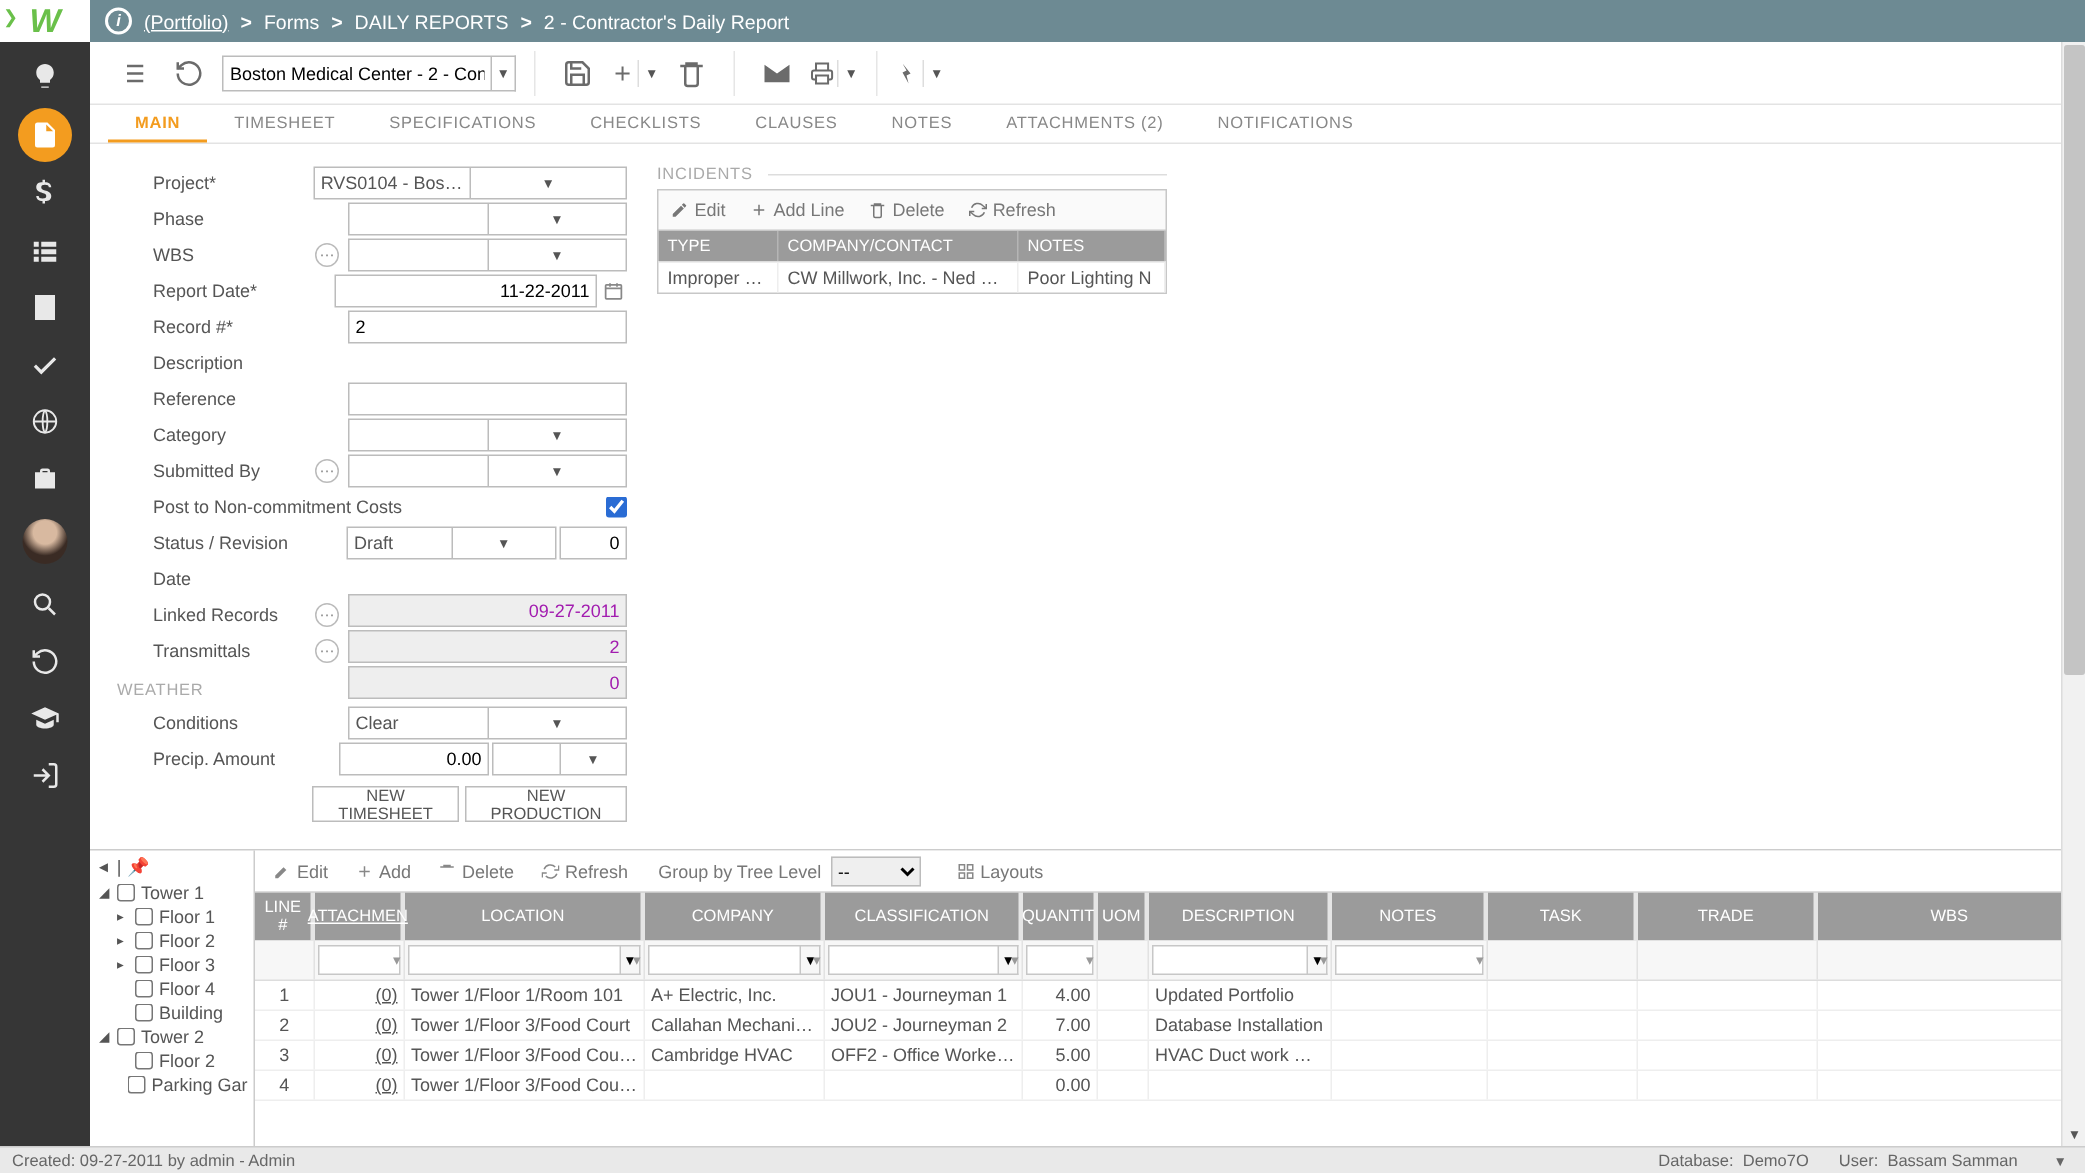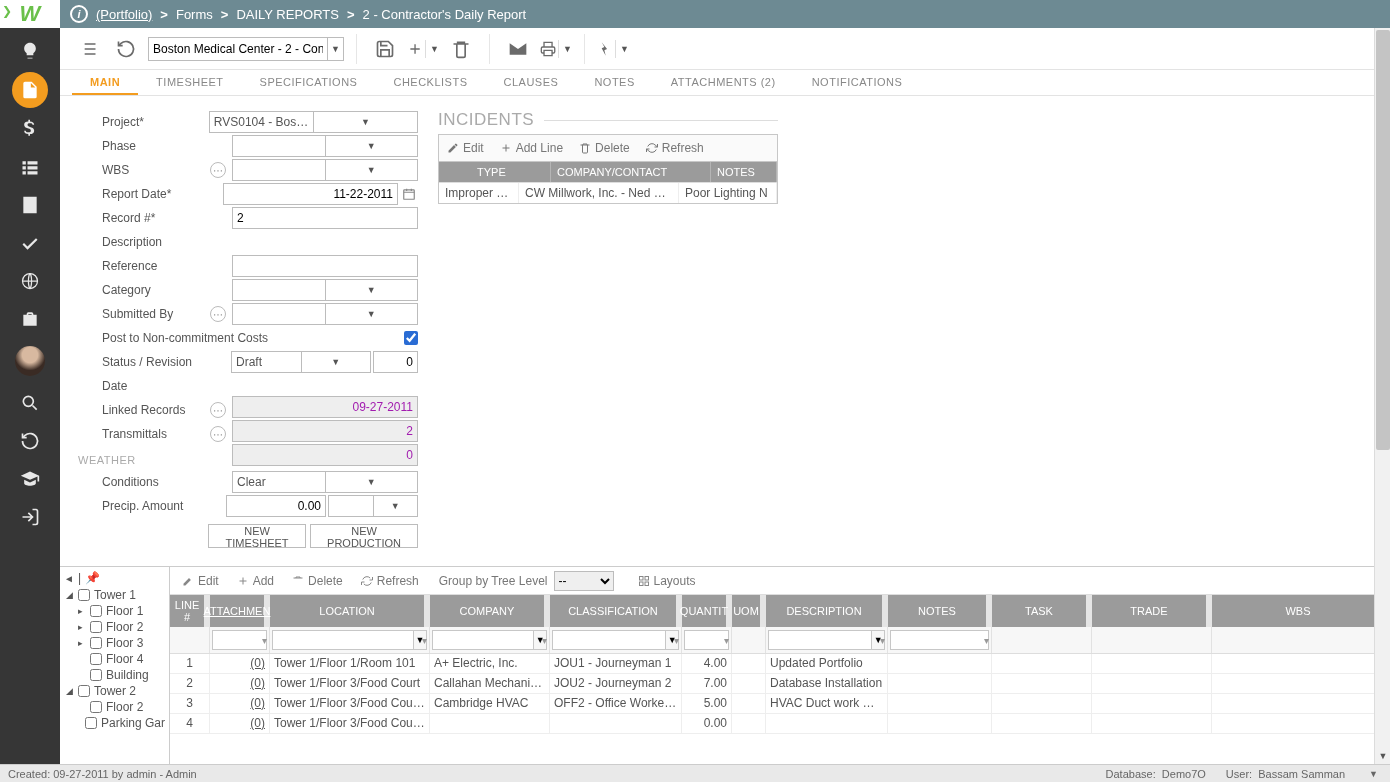--- a/index.html
+++ b/index.html
@@ -62,48 +62,48 @@
 .form-row .date-ic{ width:18px; height:18px; display:inline-flex; align-items:center; justify-content:center; color:#888; cursor:pointer;}
 .form-row input[type=checkbox]{ accent-color:#2a6cd4; width:14px; height:14px;}
 .form-row .num{ text-align:right;}
 .form-row .radio-group{ display:flex; gap:10px; align-items:center; font-size:12px; color:#555;}
 .weather-hdr{ font-size:11px; color:#aaa; letter-spacing:0.5px; margin:8px 0 4px;}
 .btn-outline{ height:24px; border:1px solid #bcbcbc; background:#fff; font-size:11px; padding:0 8px; cursor:pointer; color:#555;}
 .two-btns{ display:flex; gap:4px; margin-top:6px; margin-left:130px;}
 
 
 .side-col{ flex:1; max-width:340px;}
-.section-head{ display:flex; align-items:center; gap:10px; color:#aaa; font-size:17px; letter-spacing:0.5px; margin-bottom:4px;}
+.section-head{ display:flex; align-items:center; gap:10px; color:#aaa; font-size:11px; letter-spacing:0.5px; margin-bottom:4px;}
 .section-head .line{ flex:1; height:1px; background:#ddd;}
 .mini-toolbar{ display:flex; border:1px solid #c7c7c7; background:#fafafa; height:28px;}
 .mini-btn{ flex:none; padding:0 8px; display:flex; align-items:center; gap:4px; font-size:12px; color:#777; cursor:pointer;}
 .mini-btn svg{width:12px;height:12px;}
 .mini-grid{ border:1px solid #c7c7c7; border-top:none;}
-.mini-grid .hdr{ display:flex; background:var(--grid-header); color:#fff; font-size:11px;padding-left:32px;}
+.mini-grid .hdr{ display:flex; background:var(--grid-header); color:#fff; font-size:11px;}
 .mini-grid .hdr div{ padding:4px 6px; border-right:1px solid #b5b5b5;}
 .mini-grid .row{ display:flex; font-size:12px; color:#555; border-top:1px solid #ddd;}
 .mini-grid .row div{ padding:3px 6px; border-right:1px solid #eee; white-space:nowrap; overflow:hidden; text-overflow:ellipsis;}
 .c-type{width:80px;} .c-comp{width:160px;} .c-notes{flex:1;}
 
 
 .bottom-pane{ height:198px; border-top:1px solid #ccc; display:flex;}
 .tree-pane{ width:110px; border-right:1px solid #ccc; font-size:12px; color:#555; overflow:hidden; padding:2px 0;}
 .tree-node{ display:flex; align-items:center; gap:4px; padding:1px 4px 1px 6px; white-space:nowrap; cursor:pointer;}
 .tree-node .tri{ font-size:9px; width:8px; display:inline-block;}
 .tree-node input[type=checkbox]{ width:12px; height:12px;}
 .tree-child{ padding-left:18px;}
 .tree-top{display:flex; align-items:center; gap:4px; padding:2px 4px; font-size:12px;}
 
 .grid-pane{ flex:1; display:flex; flex-direction:column; overflow:hidden;}
 .group-bar{ height:22px; border-bottom:1px solid #ddd; font-size:12px; color:#888; padding:3px 8px; background:#fafafa;}
 .grid-toolbar{ height:28px; display:flex; align-items:center; gap:6px; padding:0 6px; border-bottom:1px solid #ddd; background:#fff; font-size:12px; color:#777;}
 .grid-toolbar .gbtn{ display:flex; align-items:center; gap:4px; padding:0 6px; cursor:pointer;}
 .grid-toolbar select{ height:20px; border:1px solid #bcbcbc; font-size:12px; width:60px;}
 .grid-header{ display:flex; background:var(--grid-header); color:#fff; font-size:11px;}
-.grid-header .gh{ border-right:6px solid #e5e5e5; padding:4px 4px; text-align:center; display:flex; align-items:center; justify-content:center;}
+.grid-header .gh{ border-right:3px solid #e5e5e5; padding:4px 4px; text-align:center; display:flex; align-items:center; justify-content:center;}
 .filter-row{ display:flex; background:#f7f7f7; border-bottom:1px solid #ddd;}
 .filter-row .fc{ border-right:1px solid #e2e2e2; height:26px; display:flex; align-items:center; padding:0 2px; position:relative;}
 .filter-row input{ width:100%; height:20px; border:1px solid #c7c7c7; font-size:11px;}
 .filter-row .funnel{ position:absolute; right:2px; font-size:10px; color:#999;cursor:pointer;}
 .filter-row .dd-car{ width:14px; height:20px; border:1px solid #c7c7c7; border-left:none; font-size:9px; display:flex; align-items:center; justify-content:center;cursor:pointer;}
 
 .grid-body{ overflow:auto;}
 .grow{ display:flex; font-size:12px; color:#555; border-bottom:1px solid #eee; height:20px;}
 .grow .gc{ border-right:1px solid #eee; padding:2px 4px; white-space:nowrap; overflow:hidden; text-overflow:ellipsis;}
 .col-line{width:40px; text-align:center;}

